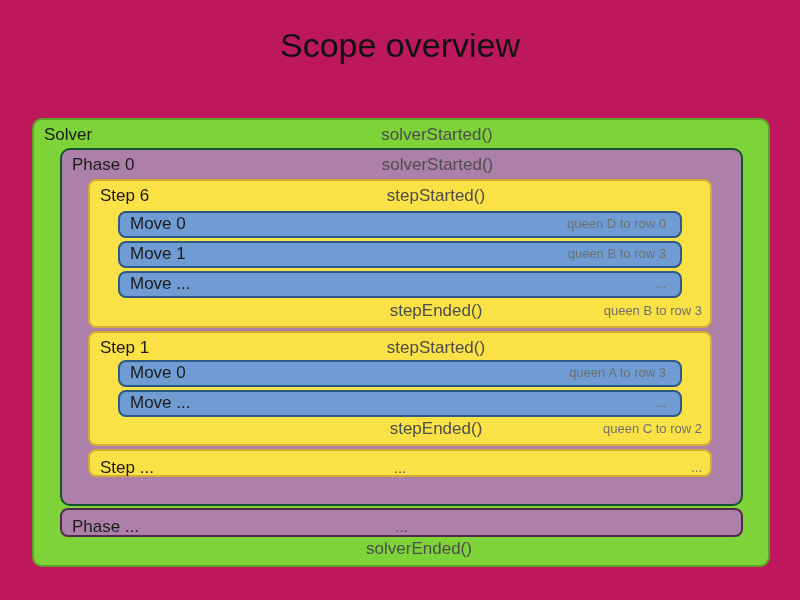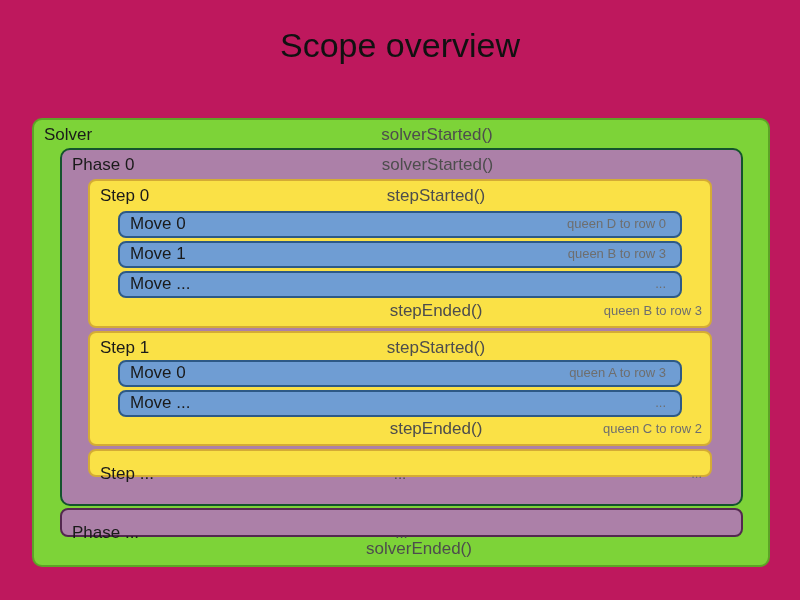--- a/index.html
+++ b/index.html
@@ -62,21 +62,21 @@
   .step-footer .annotation { position:absolute; right:8px; top:0; line-height:26px; }
 
   .phase-footer { position:absolute; left:0; bottom:4px; width:100%; height:26px; text-align:center; }
   .solver-footer { position:absolute; left:0; bottom:3px; width:100%; height:26px; text-align:center; }
 
   .more-center {
     position:absolute; left:0; top:0; width:100%; text-align:center;
     font-size:15px; color:#4d4d4d; line-height:25px;
   }
   .more-right { position:absolute; right:8px; top:0; line-height:25px; }
-  .row-inner { position:absolute; left:0; top:10px; width:100%; height:100%; }
+  .row-inner { position:absolute; left:0; top:4px; width:100%; height:100%; }
   .row-inner .scope-label { line-height:25px; }
 </style>
 </head>
 <body>
 
 <div class="canvas">
   <div class="title">Scope overview</div>
 
   <div class="box solver-box">
     <div class="scope-header">
@@ -85,21 +85,21 @@
     </div>
 
     <div class="box phase-box">
       <div class="scope-header">
         <span class="scope-label">Phase 0</span>
         <span class="scope-event center-abs">solverStarted()</span>
       </div>
 
       <div class="box step-box step0">
         <div class="scope-header">
-          <span class="scope-label">Step 0</span>
+          <span class="scope-label">Step 6</span>
           <span class="scope-event center-abs">stepStarted()</span>
         </div>
         <div class="move-box" style="top:30px">
           <span class="move-label">Move 0</span>
           <span class="annotation">queen D to row 0</span>
         </div>
         <div class="move-box" style="top:60px">
           <span class="move-label">Move 1</span>
           <span class="annotation">queen B to row 3</span>
         </div>

